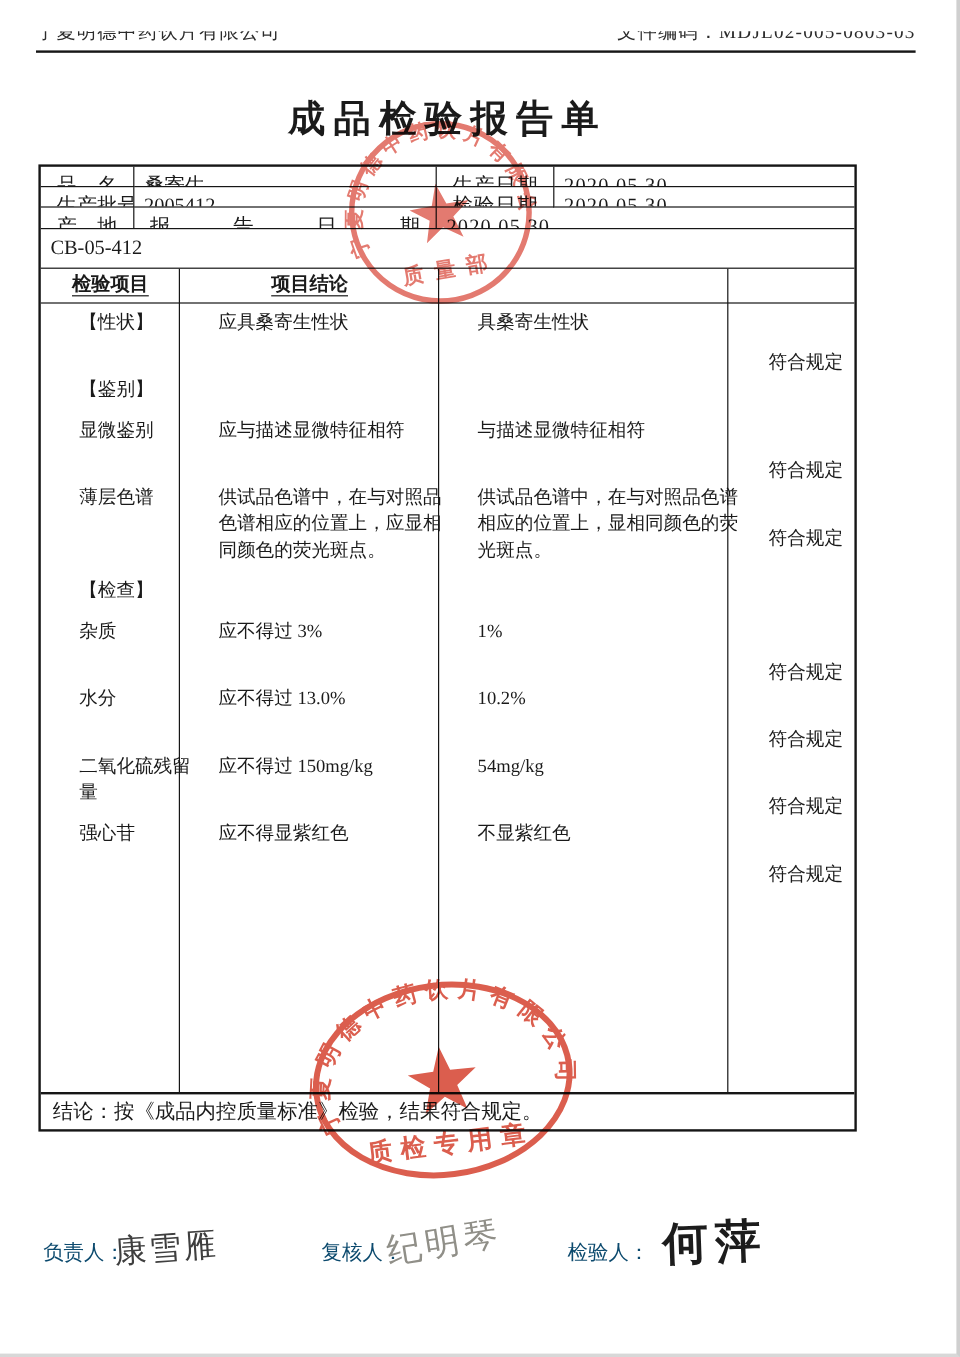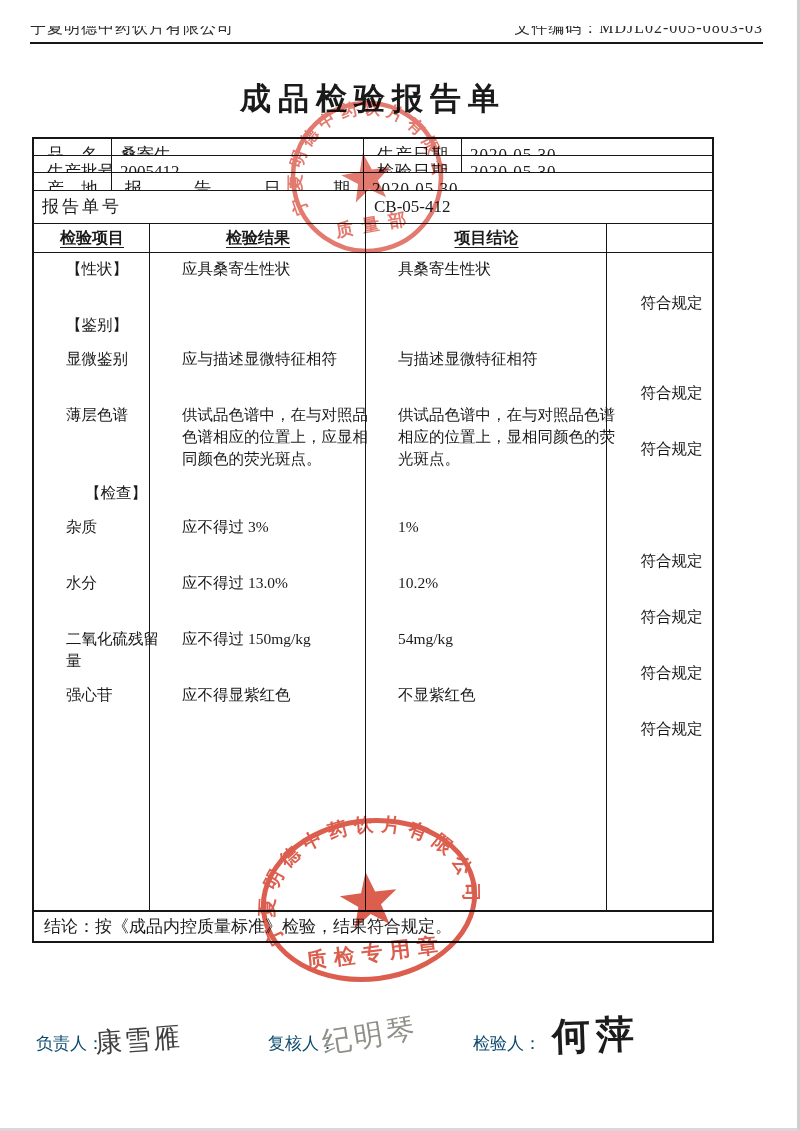--- a/index.html
+++ b/index.html
@@ -37,21 +37,21 @@
   .vline{position:absolute;top:0;bottom:0;width:1px;background:#161616;}
   .vl1{left:115px;} .vl2{left:331px;} .vl3{left:572px;}
   .main-head{display:grid;grid-template-columns:116px 216px 241px 1fr;height:29px;border-bottom:1px solid #161616;font-weight:bold;}
   .mh{text-align:center;font-size:16px;line-height:28px;}
   .mh span{text-decoration:underline;text-underline-offset:4px;}
   .main-body{height:657px;padding-top:5px;}
   .mb-row{display:grid;grid-template-columns:116px 216px 241px 1fr;padding-left:24px;}
   .mb{font-size:15.5px;line-height:22px;padding:0 8px;}
   .mb.item{padding-left:8px;}
   .mb.concl{text-align:center;padding:0 4px;margin-top:34px;}
-  .mb-row.gap .mb{padding-top:12px;text-align:center;}
+  .mb-row.gap .mb{padding-top:12px;}
   .concl-row{border-top:2px solid #161616;height:31px;line-height:29px;font-size:17px;padding:0 10px;}
   
   .stamp{position:absolute;mix-blend-mode:multiply;pointer-events:none;}
   .stamp-top{left:286px;top:96px;width:162px;height:162px;opacity:.88;transform:rotate(-10deg);}
   .stamp-bottom{left:256px;top:814px;width:226px;height:172px;opacity:.92;transform:rotate(-7deg);}
   .st-ring{fill:none;stroke:var(--stamp-top,#e0685c);}
   .sb-ring{fill:none;stroke:var(--stamp-bottom,#d8503f);}
   .st-txt{fill:var(--stamp-top,#e0685c);font-family:"Liberation Serif",serif;font-weight:700;}
   .sb-txt{fill:var(--stamp-bottom,#d8503f);font-family:"Liberation Serif",serif;font-weight:700;}
   
@@ -88,32 +88,30 @@
       <div class="ig val bb">2005412</div>
       <div class="ig lbl bb">检验日期</div>
       <div class="ig val2 bb">2020.05.30</div>
 
       <div class="ig lbl">产地</div>
       <div class="ig lbl">报告日期</div>
       <div class="ig val2">2020.05.30</div>
     </div>
 
     <div class="rn-row">
-      <div class="rn lbl">报告单号</div>
       <div class="rn">CB-05-412</div>
     </div>
 
     <div class="main-sec">
       <div class="vline vl1"></div>
       <div class="vline vl2"></div>
       <div class="vline vl3"></div>
 
       <div class="main-head">
         <div class="mh"><span>检验项目</span></div>
-        <div class="mh"><span>检验结果</span></div>
         <div class="mh"><span>项目结论</span></div>
       </div>
 
       <div class="main-body">
         <div class="mb-row">
           <div class="mb item">【性状】</div>
           <div class="mb">应具桑寄生性状</div>
           <div class="mb">具桑寄生性状</div>
           <div class="mb concl">符合规定</div>
         </div>

